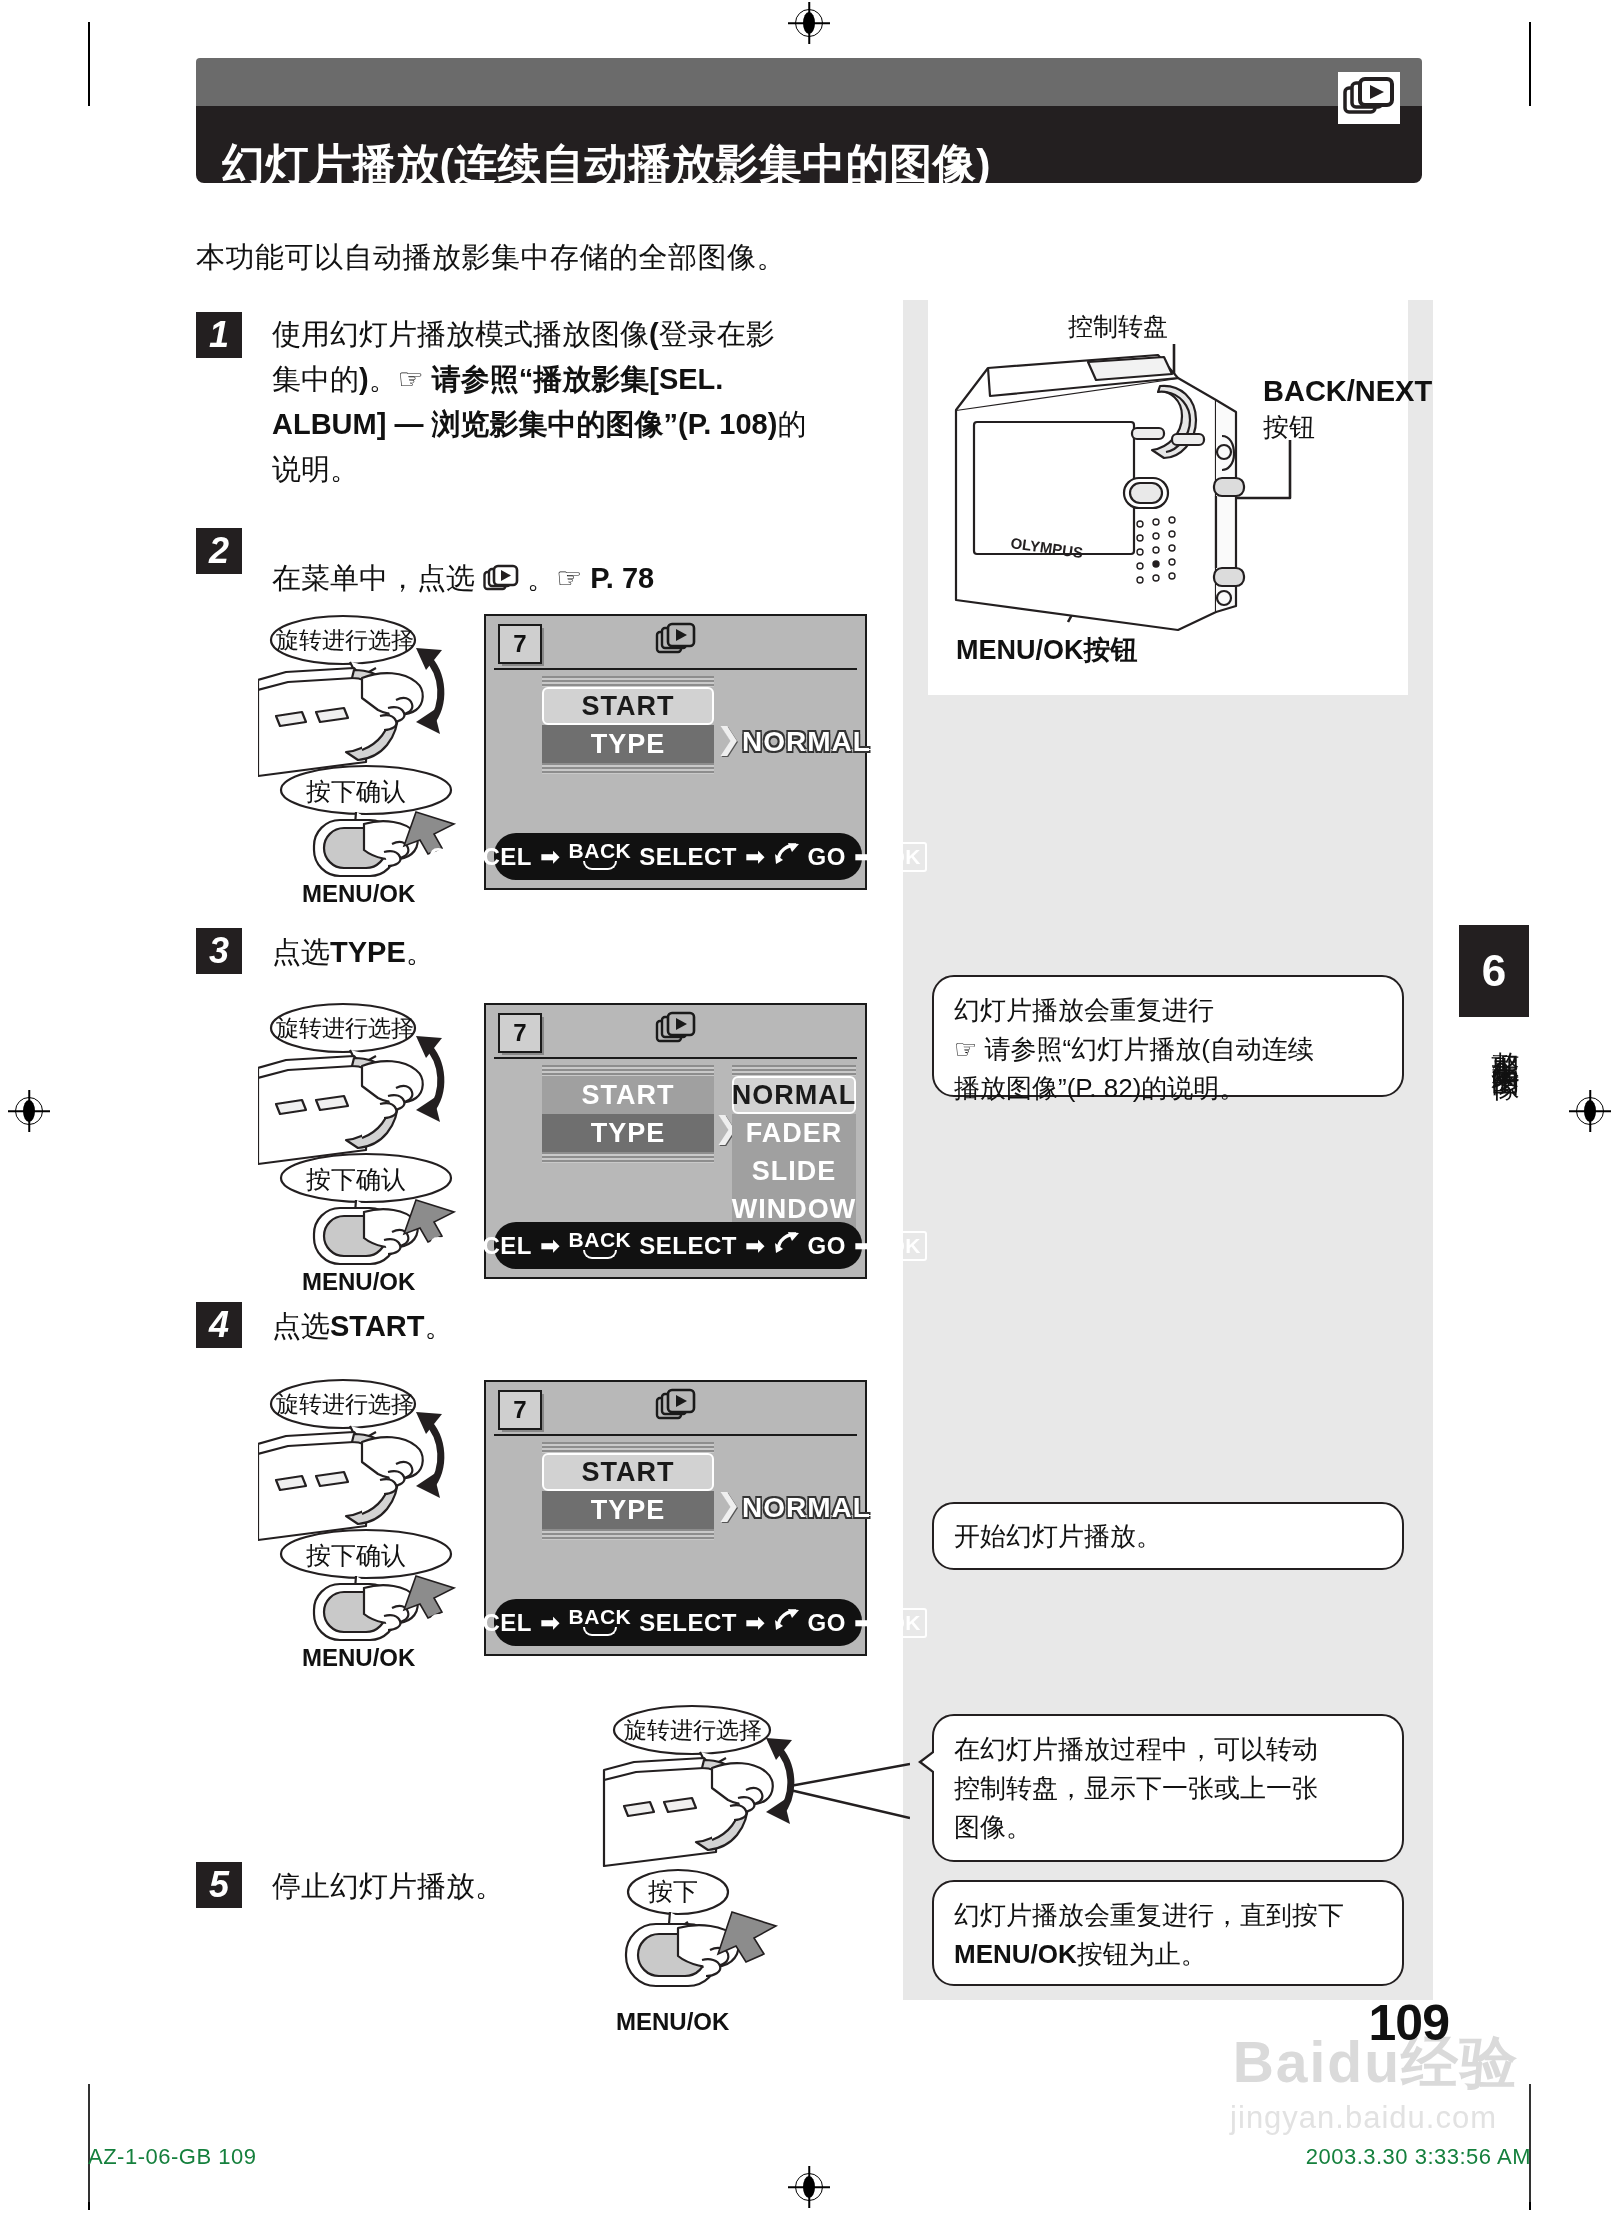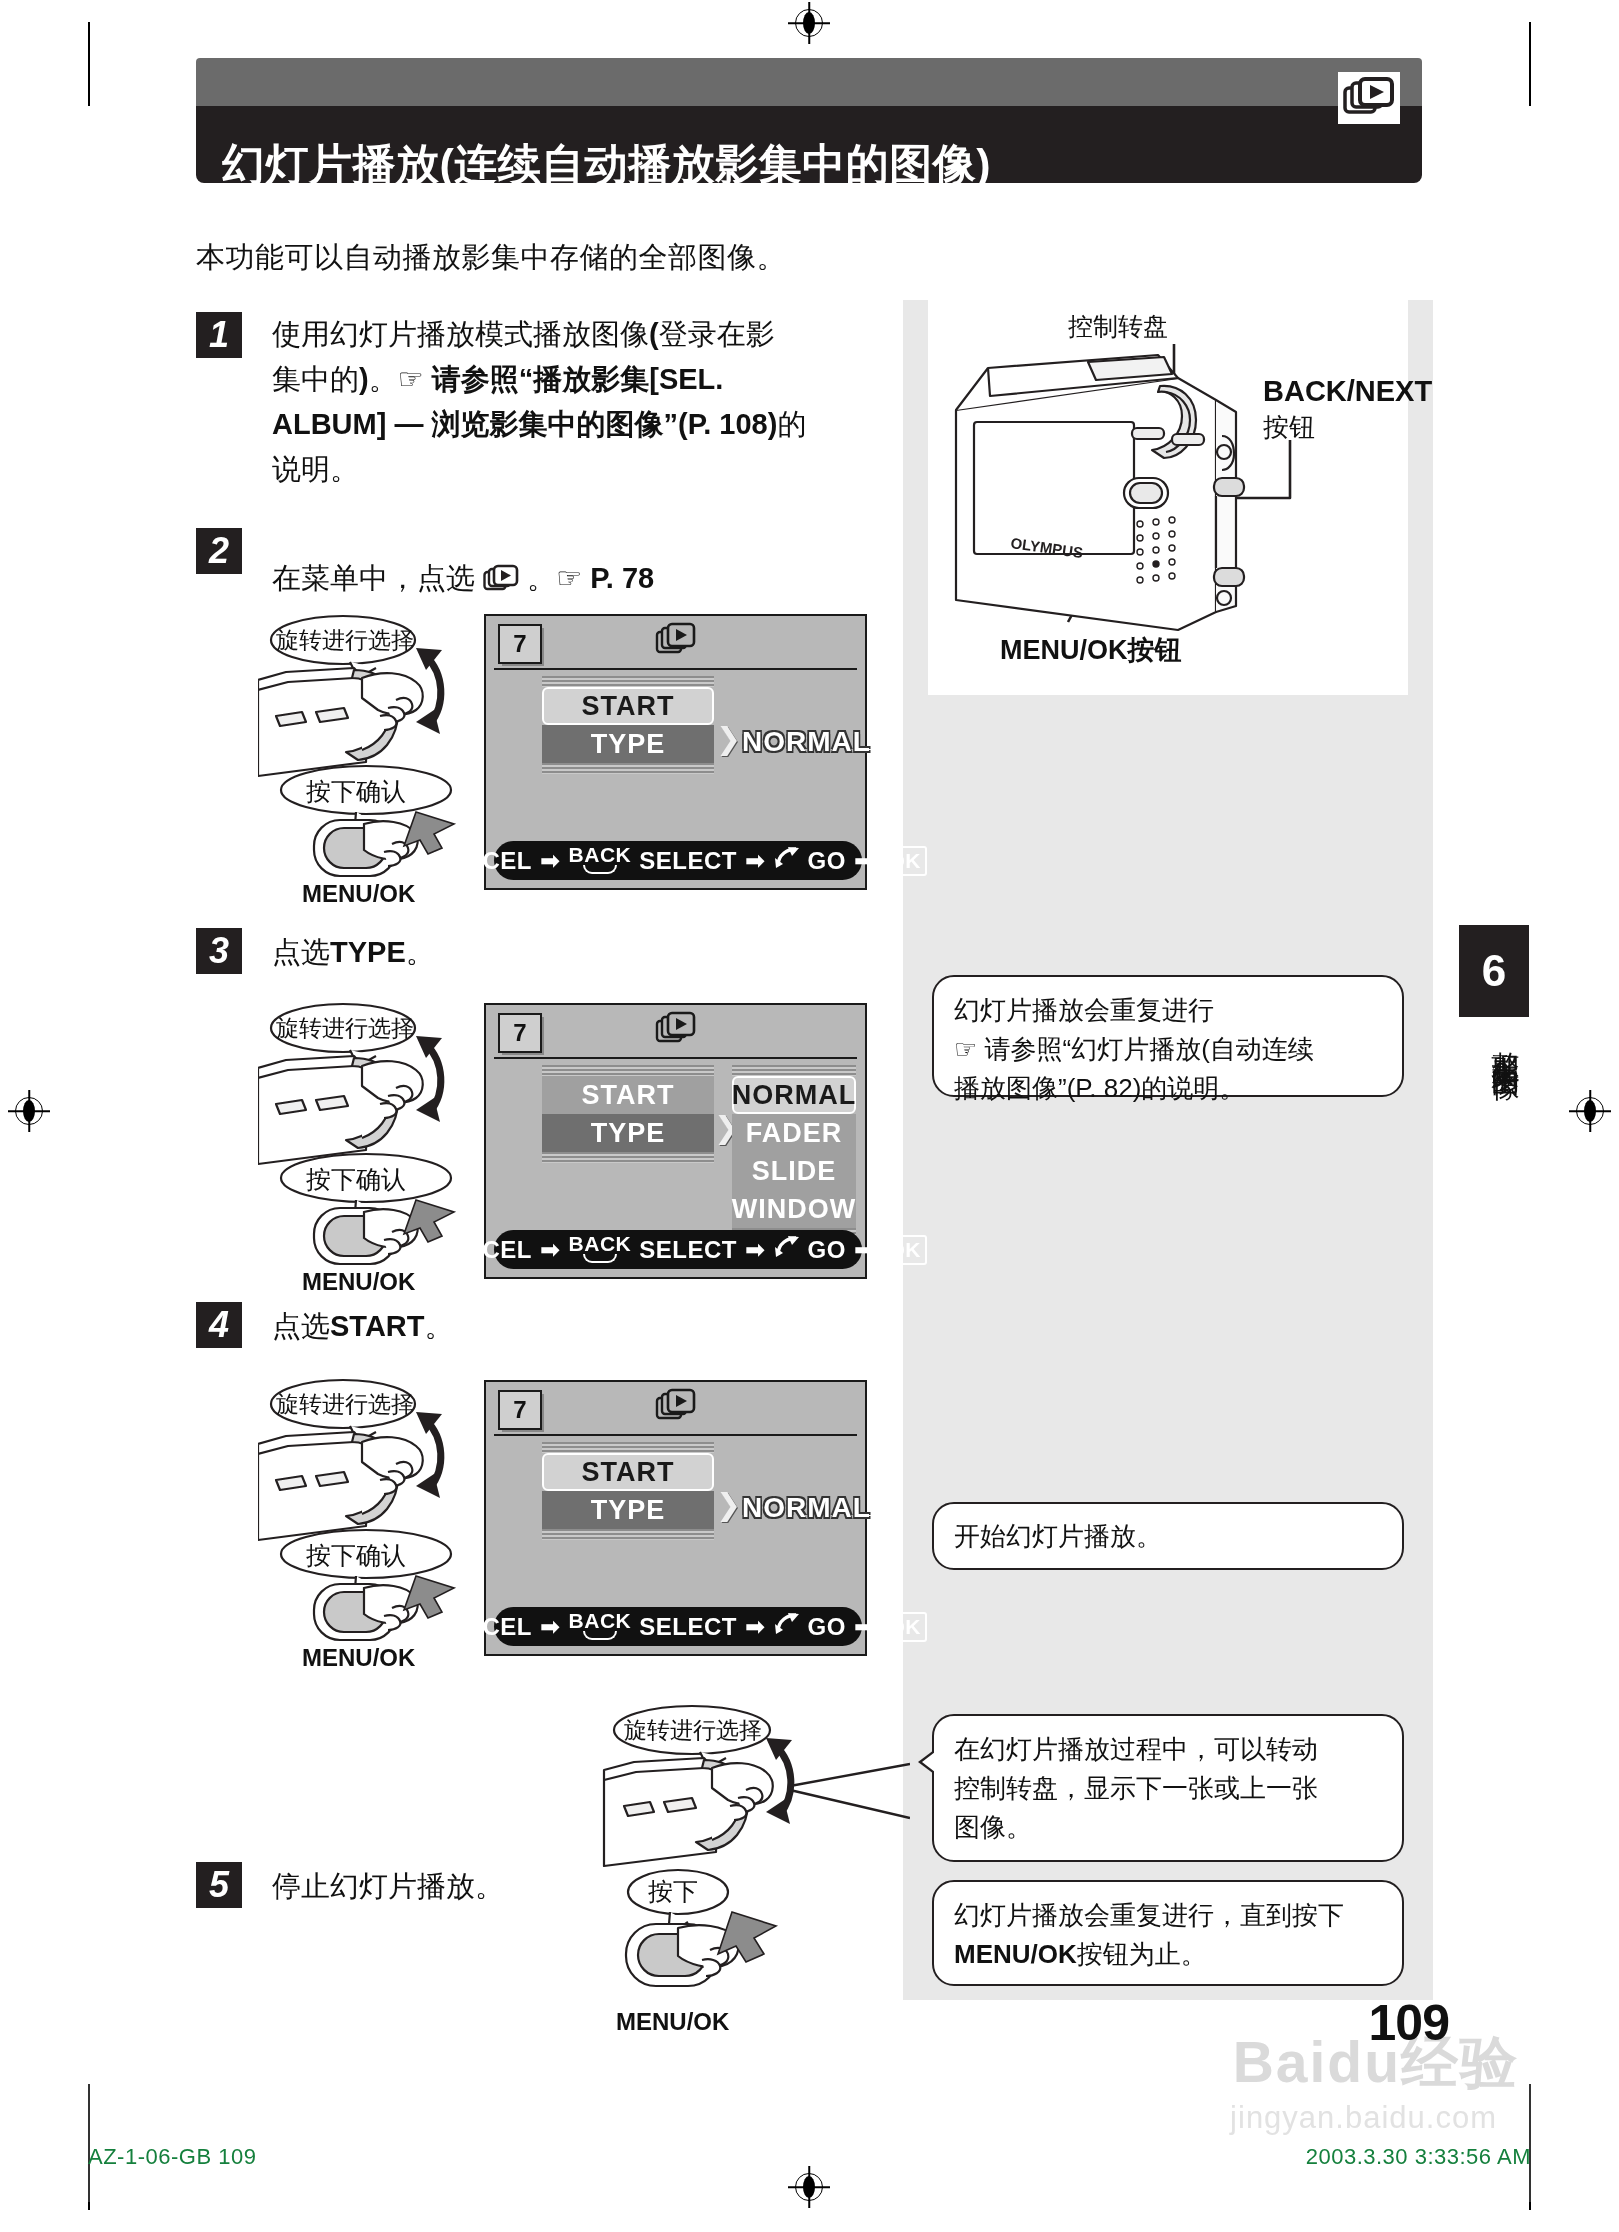--- a/index.html
+++ b/index.html
@@ -60,21 +60,21 @@
   .lcd-menu{position:absolute;}
   .mrow{position:relative;height:38px;display:flex;align-items:center;justify-content:center;
         font-size:27px;font-weight:700;letter-spacing:1px;box-sizing:border-box;}
   .mrow.sel{background:#d2d2d2;color:#1a1a1a;border:2.5px solid #fff;border-radius:6px;}
   .mrow.norm{background:#a0a0a0;color:#fff;}
   .mrow.dark{background:#6f6f6f;color:#fff;}
   .hatch{height:11px;background:repeating-linear-gradient(to bottom,#8d8d8d 0 2px,#c9c9c9 2px 4px);}
   .val-out{position:absolute;font-size:28px;font-weight:700;color:#fff;letter-spacing:1px;
            text-shadow:-1.6px -1.6px 0 #333,1.6px -1.6px 0 #333,-1.6px 1.6px 0 #333,1.6px 1.6px 0 #333;}
   .arrowhead{position:absolute;font-size:30px;color:#efefef;font-weight:700;text-shadow:1px 1px 0 #555;}
-  .lcd-bar{position:absolute;left:8px;right:3px;bottom:8px;height:39px;background:#111;border-radius:22px;
+  .lcd-bar{position:absolute;left:8px;right:3px;bottom:8px;height:47px;background:#111;border-radius:22px;
            display:flex;align-items:center;justify-content:center;gap:8px;color:#fff;font-size:24px;font-weight:700;letter-spacing:0.5px;}
   .okbox{border:2.5px solid #fff;padding:0 4px;border-radius:3px;font-size:21px;line-height:26px;}
   .backbtn{display:inline-flex;flex-direction:column;align-items:center;line-height:0.78;}
   .backbtn span{font-size:21px;}
   .backbtn i{display:block;width:30px;height:7px;border:2.5px solid #fff;border-radius:0 0 9px 9px;border-top:none;margin-top:2px;}
 
   
   .chaptab{position:absolute;left:1459px;top:925px;width:70px;height:92px;background:#231f20;
            color:#fff;font-size:44px;font-weight:700;display:flex;align-items:center;justify-content:center;}
   .chapname{position:absolute;left:1468px;top:1030px;width:52px;font-size:28px;color:#111;
@@ -137,21 +137,21 @@
 
   <div class="stepnum" style="left:196px;top:312px;">1</div>
   <div class="steptext" style="left:272px;top:312px;width:570px;">
     使用幻灯片播放模式播放图像<b>(</b>登录在影<br>集中的<b>)</b>。<span class="ptr">☞</span> <b>请参照“播放影集[SEL.<br>ALBUM] — 浏览影集中的图像”(P. 108)</b>的<br>说明。
   </div>
 
   <div class="camerabox">
     <div style="position:absolute;left:140px;top:10px;font-size:25px;color:#111;">控制转盘</div>
     <div style="position:absolute;left:335px;top:75px;font-size:29px;font-weight:700;color:#111;">BACK/NEXT</div>
     <div style="position:absolute;left:335px;top:110px;font-size:26px;color:#111;">按钮</div>
-    <div style="position:absolute;left:28px;top:332px;font-size:27px;font-weight:700;color:#111;margin-left:44px;">MENU/OK按钮</div>
+    <div style="position:absolute;left:28px;top:332px;font-size:27px;font-weight:700;color:#111;">MENU/OK按钮</div>
 
     <svg width="480" height="395" viewBox="0 0 480 395" style="position:absolute;left:0;top:0;">
       <g fill="none" stroke="#231f20" stroke-width="2.2" stroke-linejoin="round">
 
         <path d="M246 44 L246 100" stroke-width="2.6"></path>
         <path d="M362 140 L362 198 L262 198" stroke-width="2.6"></path>
         <path d="M140 322 L200 212" stroke-width="2.6"></path>
 
         <path d="M28 110 L28 300 L250 330 L288 312 L288 100 L250 78 Z" fill="#ffffff"></path>
         <path d="M28 110 L60 68 L230 55 L250 78" fill="#ffffff"></path>

